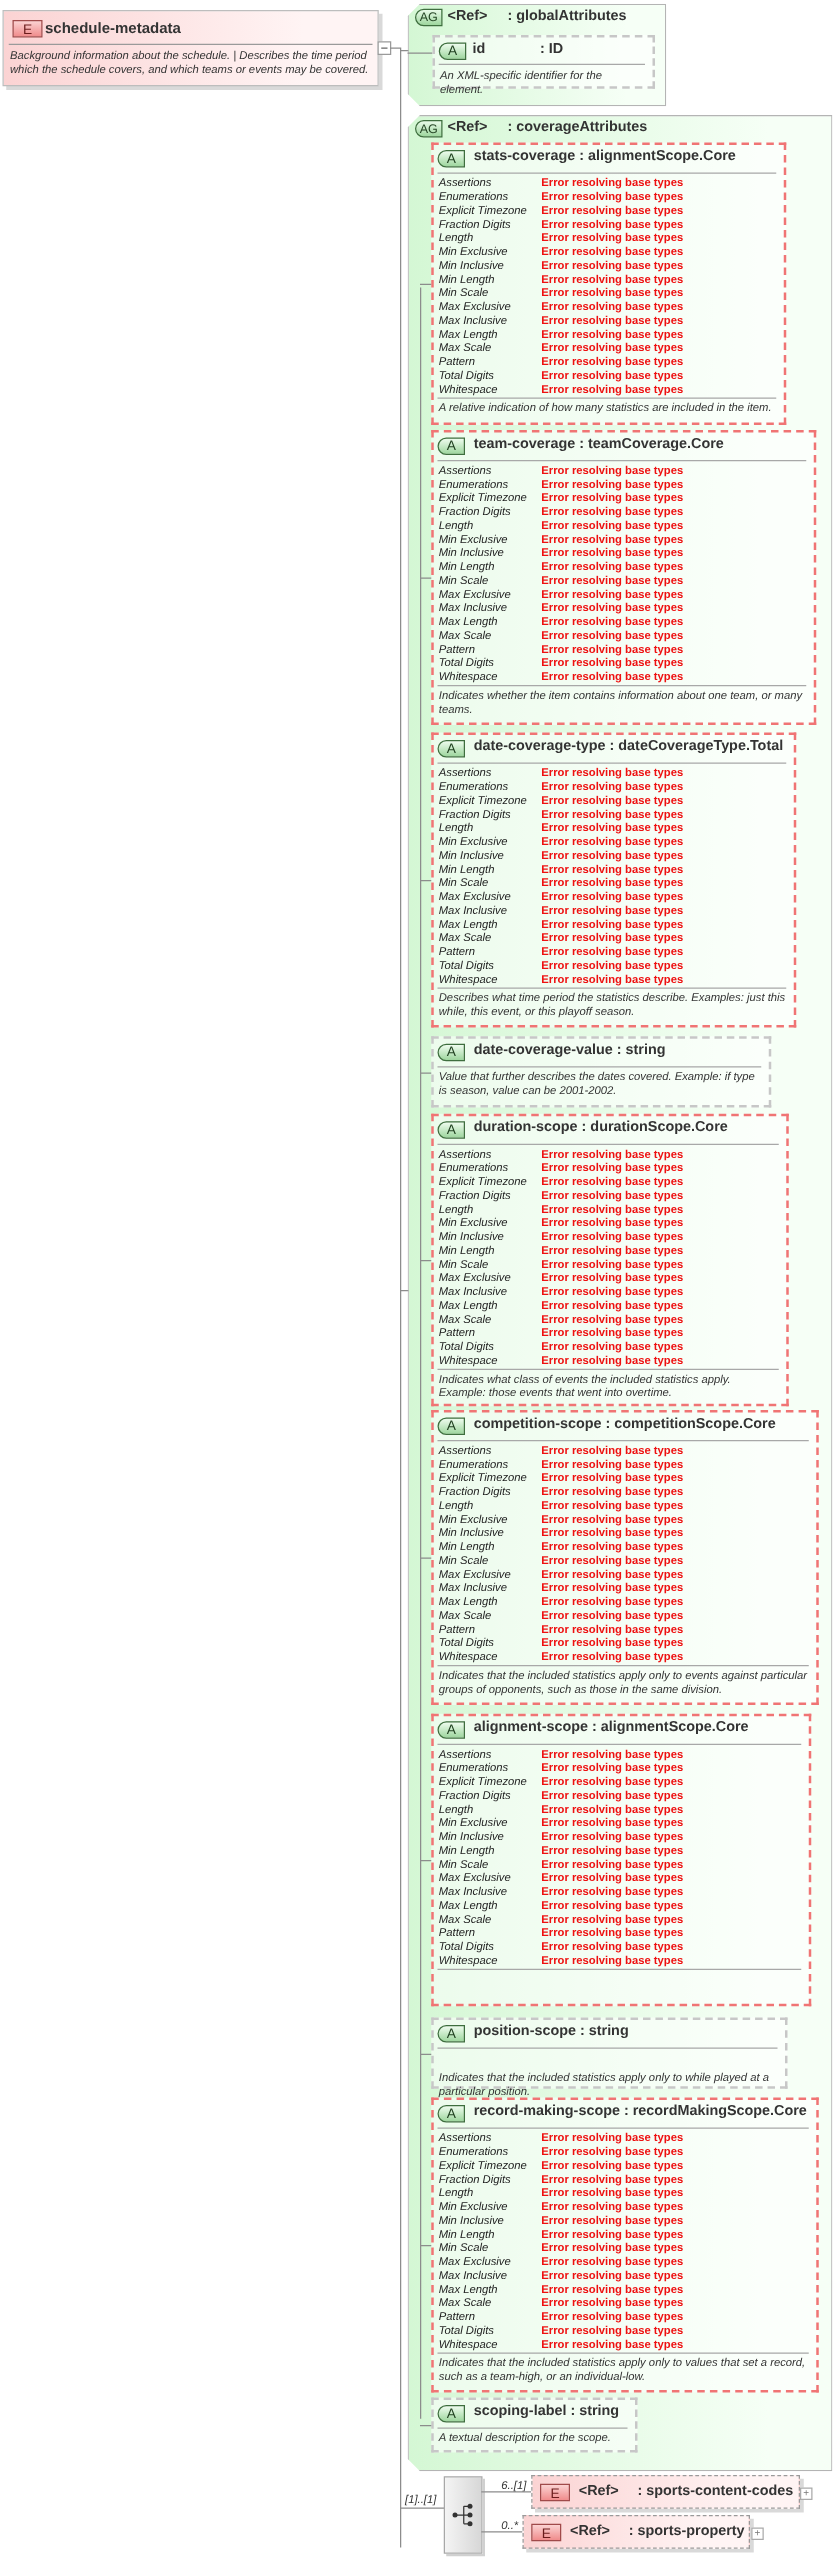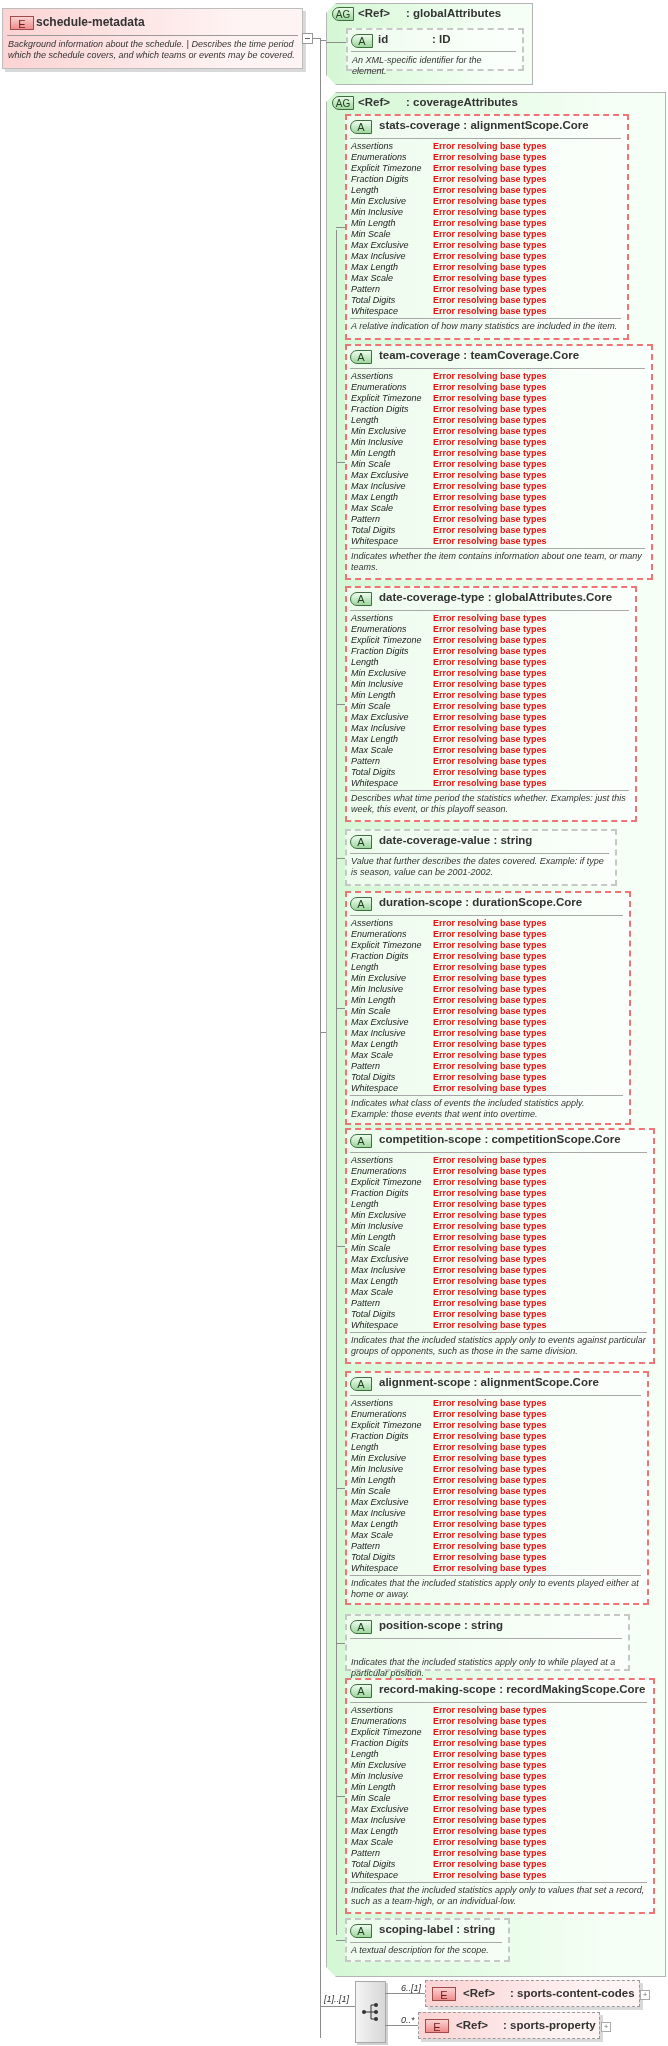--- a/index.html
+++ b/index.html
@@ -206,21 +206,21 @@
       <div class="facet-row" style="top:190px;">
           <span class="facet-name">Whitespace</span>
           <span class="facet-val">Error resolving base types</span>
         </div>
       <div class="sep" style="top:202px;"></div>
       <div class="desc" style="top:205px;">Indicates whether the item contains information about one team, or many teams.</div>
     </div>
     <div class="line-h" style="left: 336px; top: 462px; width: 9px;"></div>
     <div class="attr-box err" style="left: 345px; top: 586px; width: 292px; height: 236px;">
       <div class="badge-a" style="left:3px;top:4px;">A</div>
-      <div class="attr-title">date-coverage-type : globalAttributes.Core</div>
+      <div class="attr-title">date-coverage-type : dateCoverageType.Total</div>
       <div class="sep" style="top:22px;"></div>
       <div class="facet-row" style="top:25px;">
           <span class="facet-name">Assertions</span>
           <span class="facet-val">Error resolving base types</span>
         </div>
       <div class="facet-row" style="top:36px;">
           <span class="facet-name">Enumerations</span>
           <span class="facet-val">Error resolving base types</span>
         </div>
       <div class="facet-row" style="top:47px;">
@@ -273,21 +273,21 @@
         </div>
       <div class="facet-row" style="top:179px;">
           <span class="facet-name">Total Digits</span>
           <span class="facet-val">Error resolving base types</span>
         </div>
       <div class="facet-row" style="top:190px;">
           <span class="facet-name">Whitespace</span>
           <span class="facet-val">Error resolving base types</span>
         </div>
       <div class="sep" style="top:202px;"></div>
-      <div class="desc" style="top:205px;">Describes what time period the statistics whether. Examples: just this week, this event, or this playoff season.</div>
+      <div class="desc" style="top:205px;">Describes what time period the statistics describe. Examples: just this while, this event, or this playoff season.</div>
     </div>
     <div class="line-h" style="left: 336px; top: 704px; width: 9px;"></div>
     <div class="attr-box ok" style="left: 345px; top: 829px; width: 272px; height: 57px;">
       <div class="badge-a" style="left:3px;top:4px;">A</div>
       <div class="attr-title">date-coverage-value : string</div>
       <div class="sep" style="top:22px;"></div>
       <div class="desc" style="top:25px;">Value that further describes the dates covered. Example: if type is season, value can be 2001-2002.</div>
     </div>
     <div class="line-h" style="left: 336px; top: 858px; width: 9px;"></div>
     <div class="attr-box err" style="left: 345px; top: 891px; width: 286px; height: 234px;">
@@ -496,21 +496,20 @@
         </div>
       <div class="facet-row" style="top:179px;">
           <span class="facet-name">Total Digits</span>
           <span class="facet-val">Error resolving base types</span>
         </div>
       <div class="facet-row" style="top:190px;">
           <span class="facet-name">Whitespace</span>
           <span class="facet-val">Error resolving base types</span>
         </div>
       <div class="sep" style="top:202px;"></div>
-      <div class="desc" style="top:205px;">Indicates that the included statistics apply only to events played either at home or away.</div>
     </div>
     <div class="line-h" style="left: 336px; top: 1488px; width: 9px;"></div>
     <div class="attr-box ok" style="left: 345px; top: 1614px; width: 285px; height: 57px;">
       <div class="badge-a" style="left:3px;top:4px;">A</div>
       <div class="attr-title">position-scope : string</div>
       <div class="sep" style="top:22px;"></div>
       <div class="desc" style="top:25px;margin-top:16px;">Indicates that the included statistics apply only to while played at a particular position.</div>
     </div>
     <div class="line-h" style="left: 336px; top: 1643px; width: 9px;"></div>
     <div class="attr-box err" style="left: 345px; top: 1678px; width: 310px; height: 236px;">

